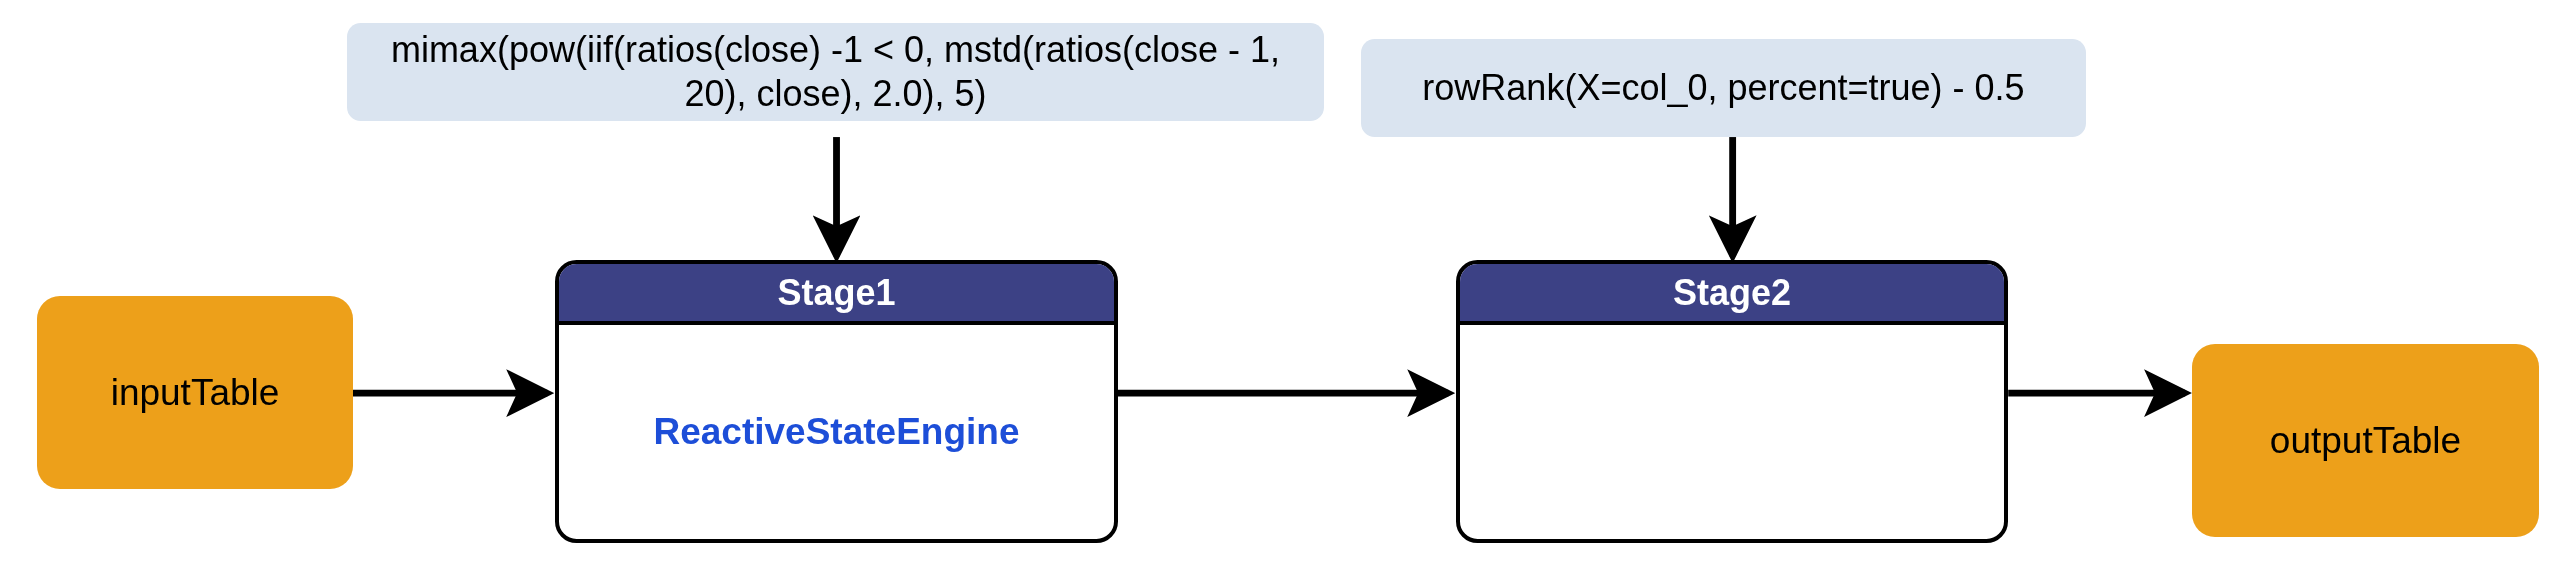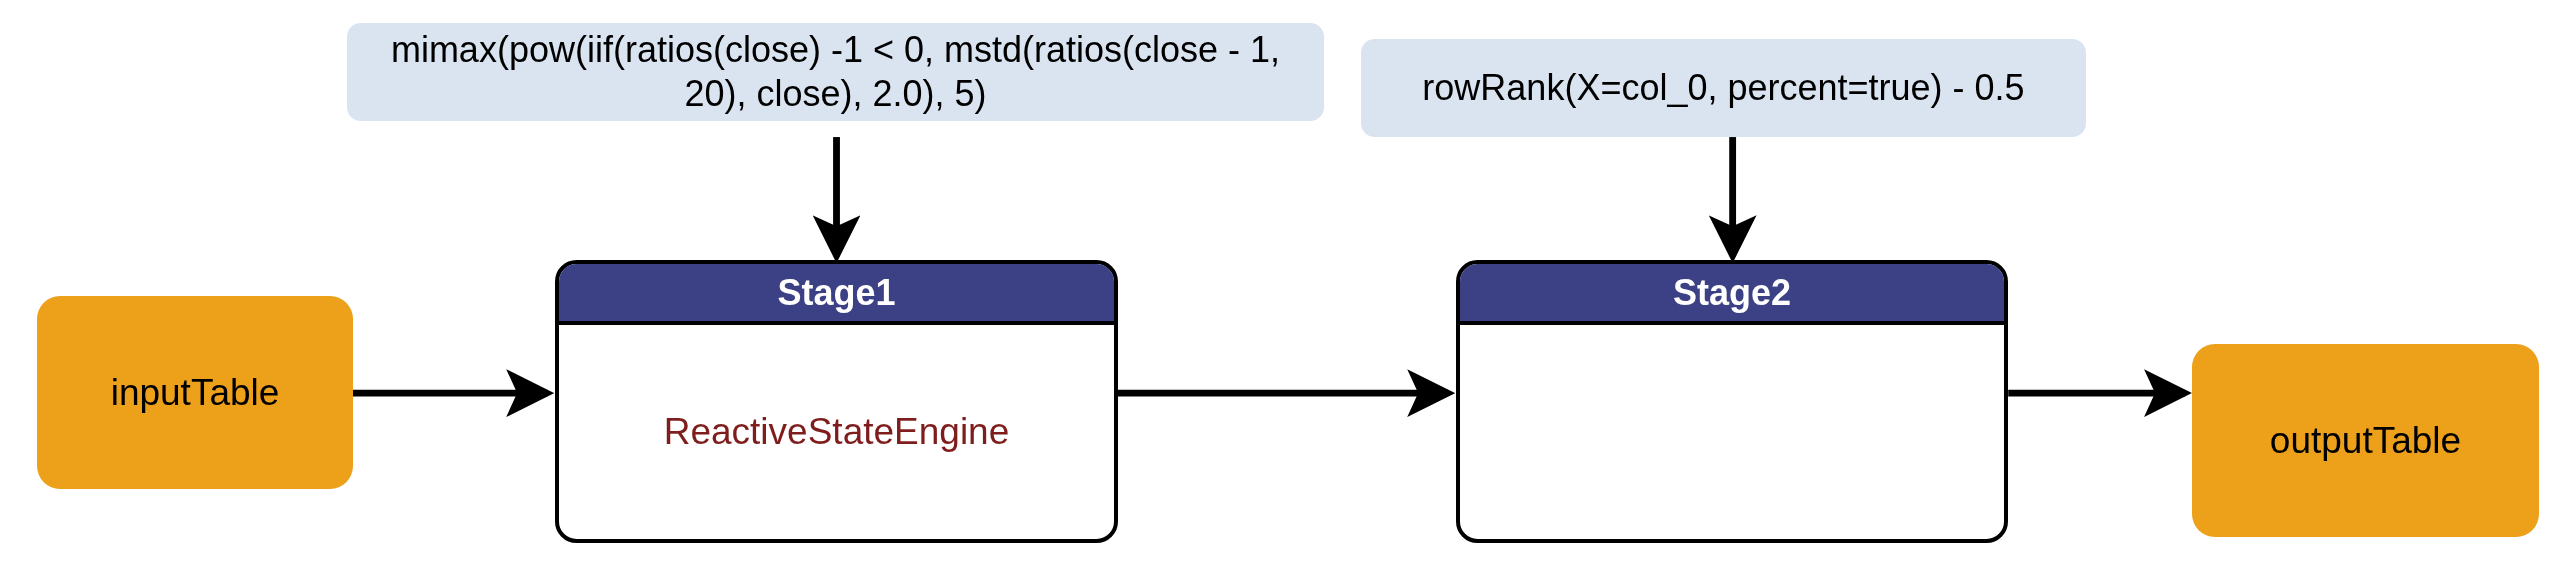--- a/index.html
+++ b/index.html
@@ -104,23 +104,23 @@
     align-items: center;
     justify-content: center;
     border-bottom: 4.9px solid #000000;
     box-sizing: border-box;
   }
   .stage-body {
     flex: 1;
     display: flex;
     align-items: center;
     justify-content: center;
-    color: #7f1d1d;
+    color: #1d4ed8;
     font-size: 37px;
-    font-weight: normal;
+    font-weight: bold;
     padding: 0 13.7px;
     box-sizing: border-box;
   }
   #node-stage-1 {
     left: 555px;
     top: 260px;
     width: 563px;
     height: 283px;
   }
   #node-stage-2 {

